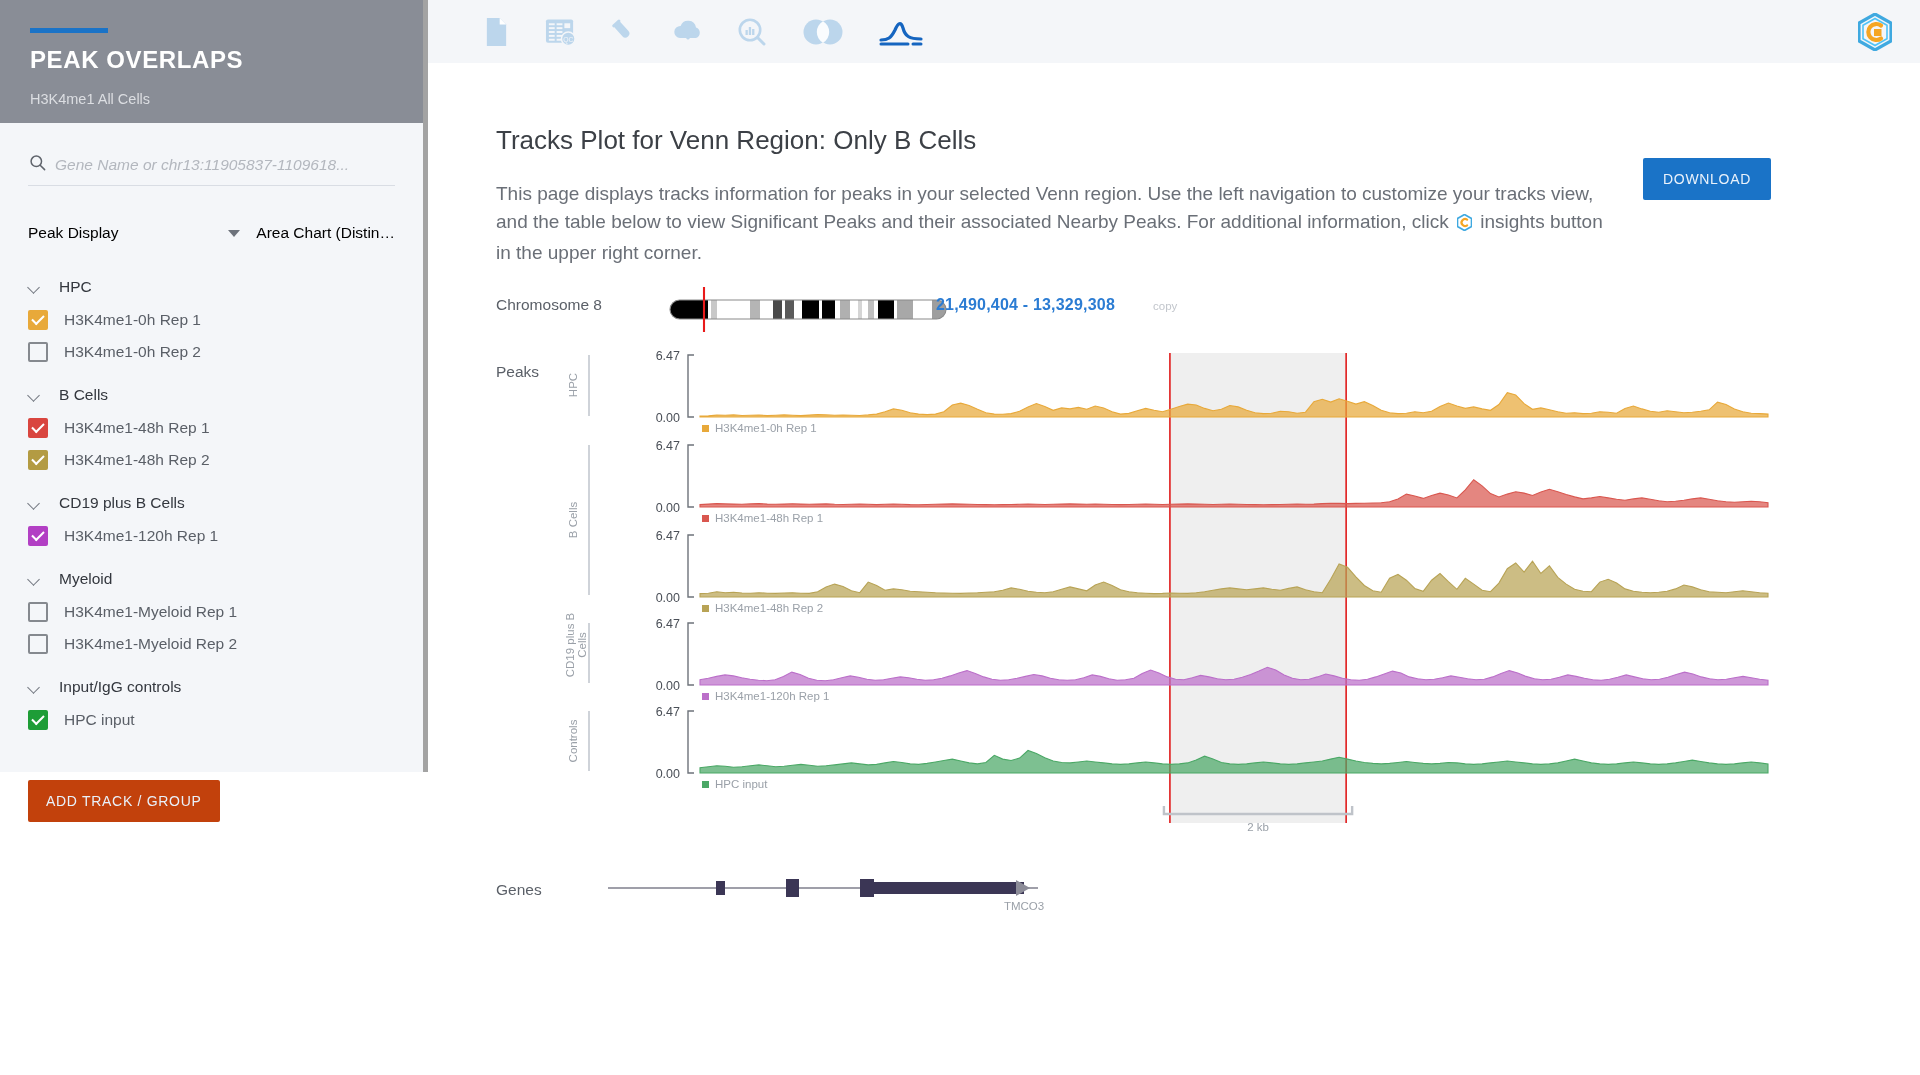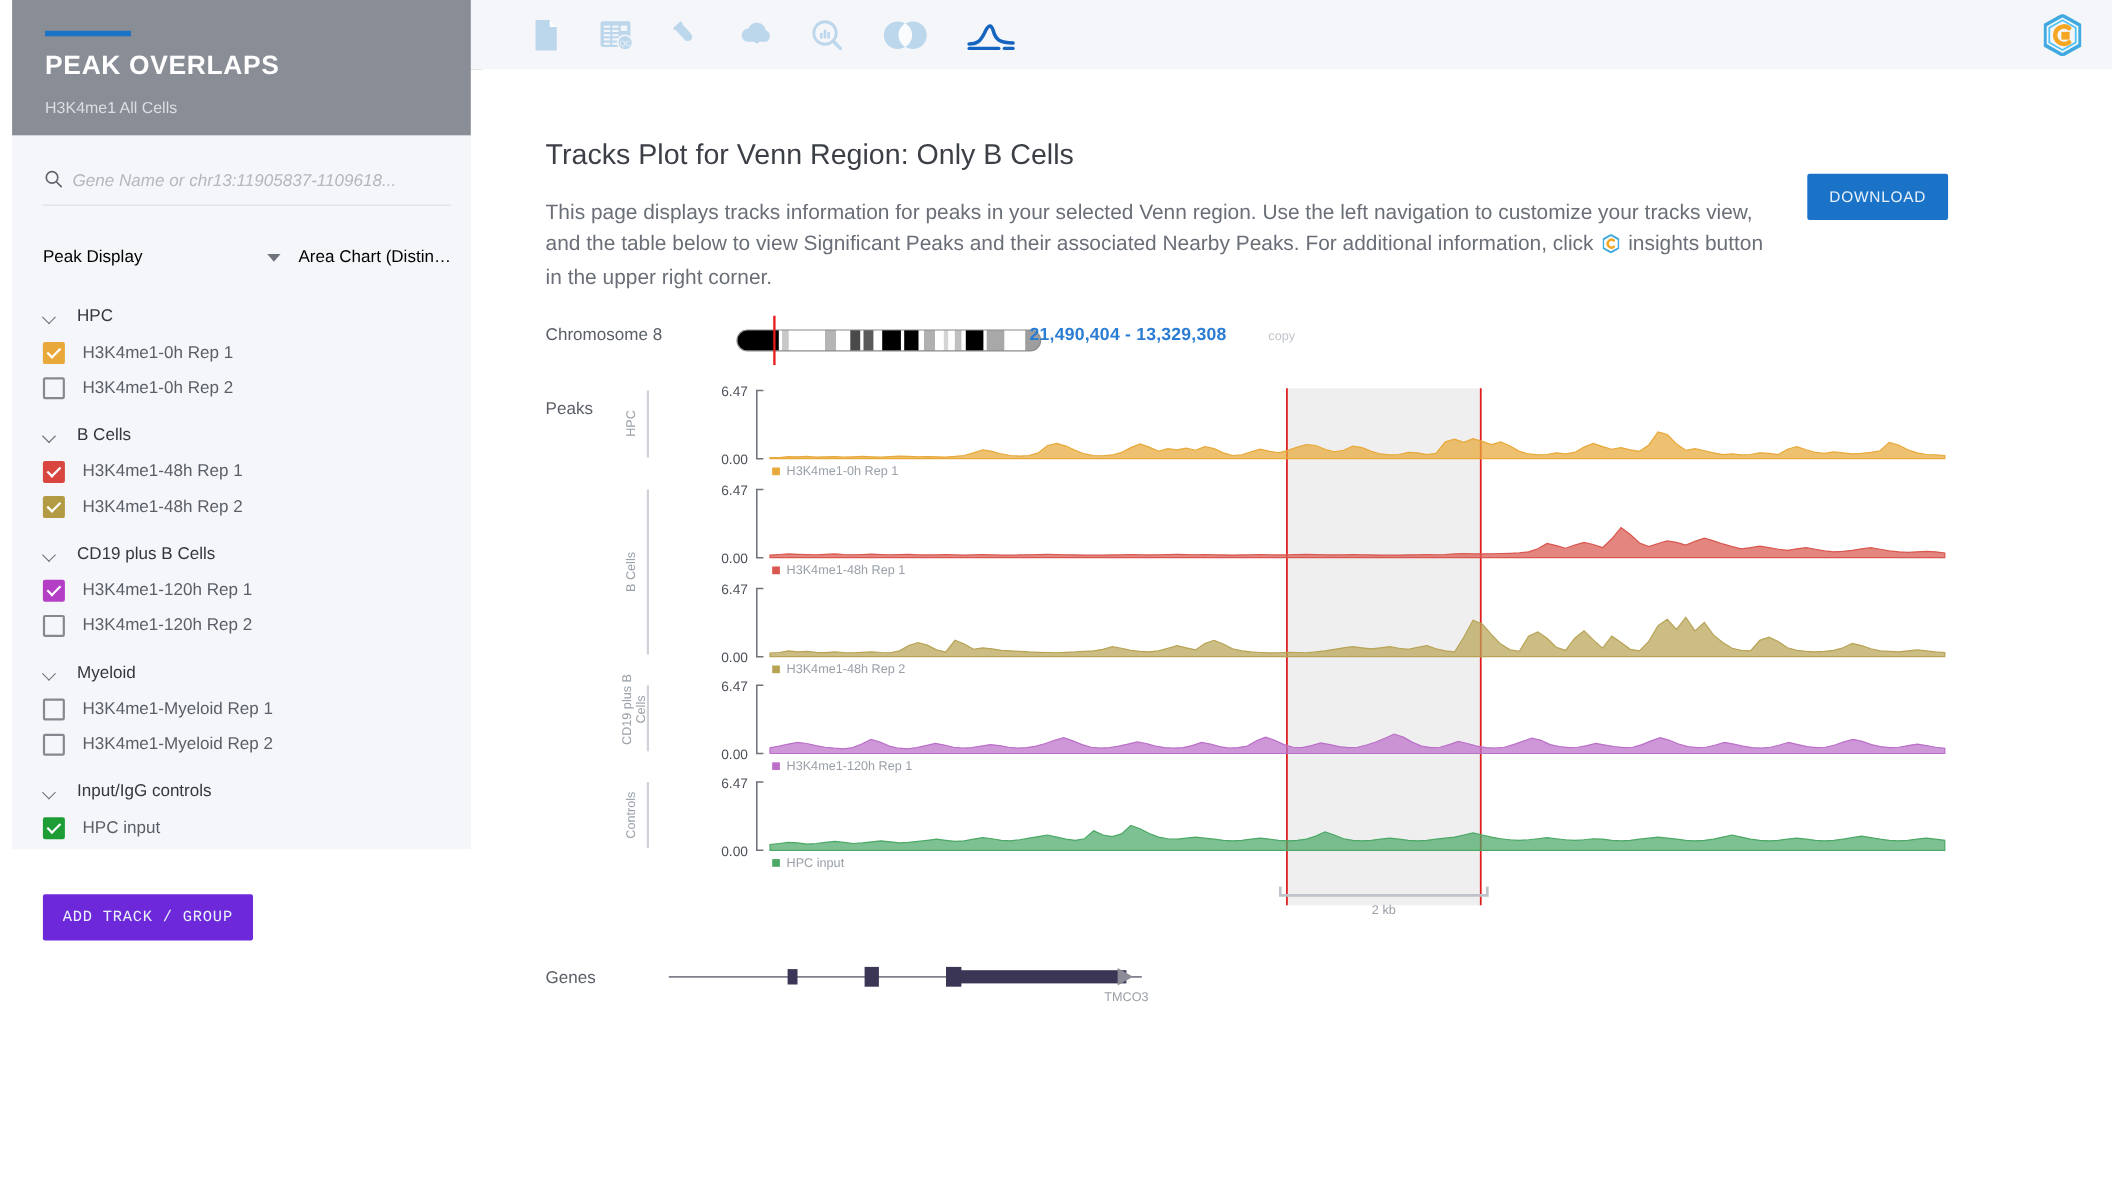--- a/index.html
+++ b/index.html
@@ -7,23 +7,23 @@
   body {
     width: 1920px; height: 1075px;
     font-family: "Liberation Sans", sans-serif;
     background: #ffffff;
     overflow: hidden;
     position: relative;
   }
 
   
   #sidebar {
-    position: absolute; left:11px; top:0; width:428px; height:772px;
+    position: absolute; left:0; top:0; width:428px; height:772px;
     background: #f4f6f9;
-    border-right: 1px solid #a3a3a3;
+    border-right: 5px solid #a3a3a3;
   }
   #sidebar-header {
     height: 123px; background:#898d96; padding: 28px 30px 0 30px; position:relative;
   }
   #brand-rule { width:78px; height:5px; background:#1a73c7; margin-bottom:14px; }
   #brand-title {
     color:#ffffff; font-size:24px; font-weight:bold; letter-spacing:0.6px; line-height:1.05;
   }
   #brand-sub { color:#dcdee2; font-size:14.5px; margin-top:19px; }
 
@@ -69,23 +69,23 @@
     width:20px; height:20px; border-radius:2px; flex:0 0 20px;
     display:flex; align-items:center; justify-content:center;
     position:relative;
   }
   .cb.off { border:2px solid #85898f; background:transparent; }
   .cb.on:after {
     content:""; width:10px; height:5px; border-left:2.2px solid #fff; border-bottom:2.2px solid #fff;
     transform: rotate(-45deg); margin-top:-3px;
   }
   #add-track-btn {
-    margin: 34px 0 0 28px; background:#6d28d9; color:#e9f1fa;
+    margin: 34px 0 0 28px; background:#c2410c; color:#e9f1fa;
     border:0; border-radius:2px; padding: 13px 18px; font-size:14px; letter-spacing:0.7px;
-    font-family:Liberation Mono, monospace; cursor:pointer;
+    font-family:Liberation Sans, sans-serif; cursor:pointer;
   }
 
   
   #topbar {
     position:absolute; left:428px; top:0; width:1492px; height:63px;
     background:#f4f6f9; display:flex; align-items:center;
   }
   .tool-icon { width:64px; height:63px; display:flex; align-items:center; justify-content:center; cursor:pointer; }
   #logo-wrap { position:absolute; right:28px; top:0; height:63px; display:flex; align-items:center; }
 
@@ -178,24 +178,20 @@
         </div>
       </div>
       <div class="group">
         <div class="group-head">
           <span class="chev"></span>
           <span>CD19 plus B Cells</span>
         </div>
         <div class="track-item">
           <span class="cb on" style="background: rgb(178, 63, 196);"></span>
           <span>H3K4me1-120h Rep 1</span>
-        </div>
-        <div class="track-item">
-          <span class="cb off"></span>
-          <span>H3K4me1-120h Rep 2</span>
         </div>
       </div>
       <div class="group">
         <div class="group-head">
           <span class="chev"></span>
           <span>Myeloid</span>
         </div>
         <div class="track-item">
           <span class="cb off"></span>
           <span>H3K4me1-Myeloid Rep 1</span>

